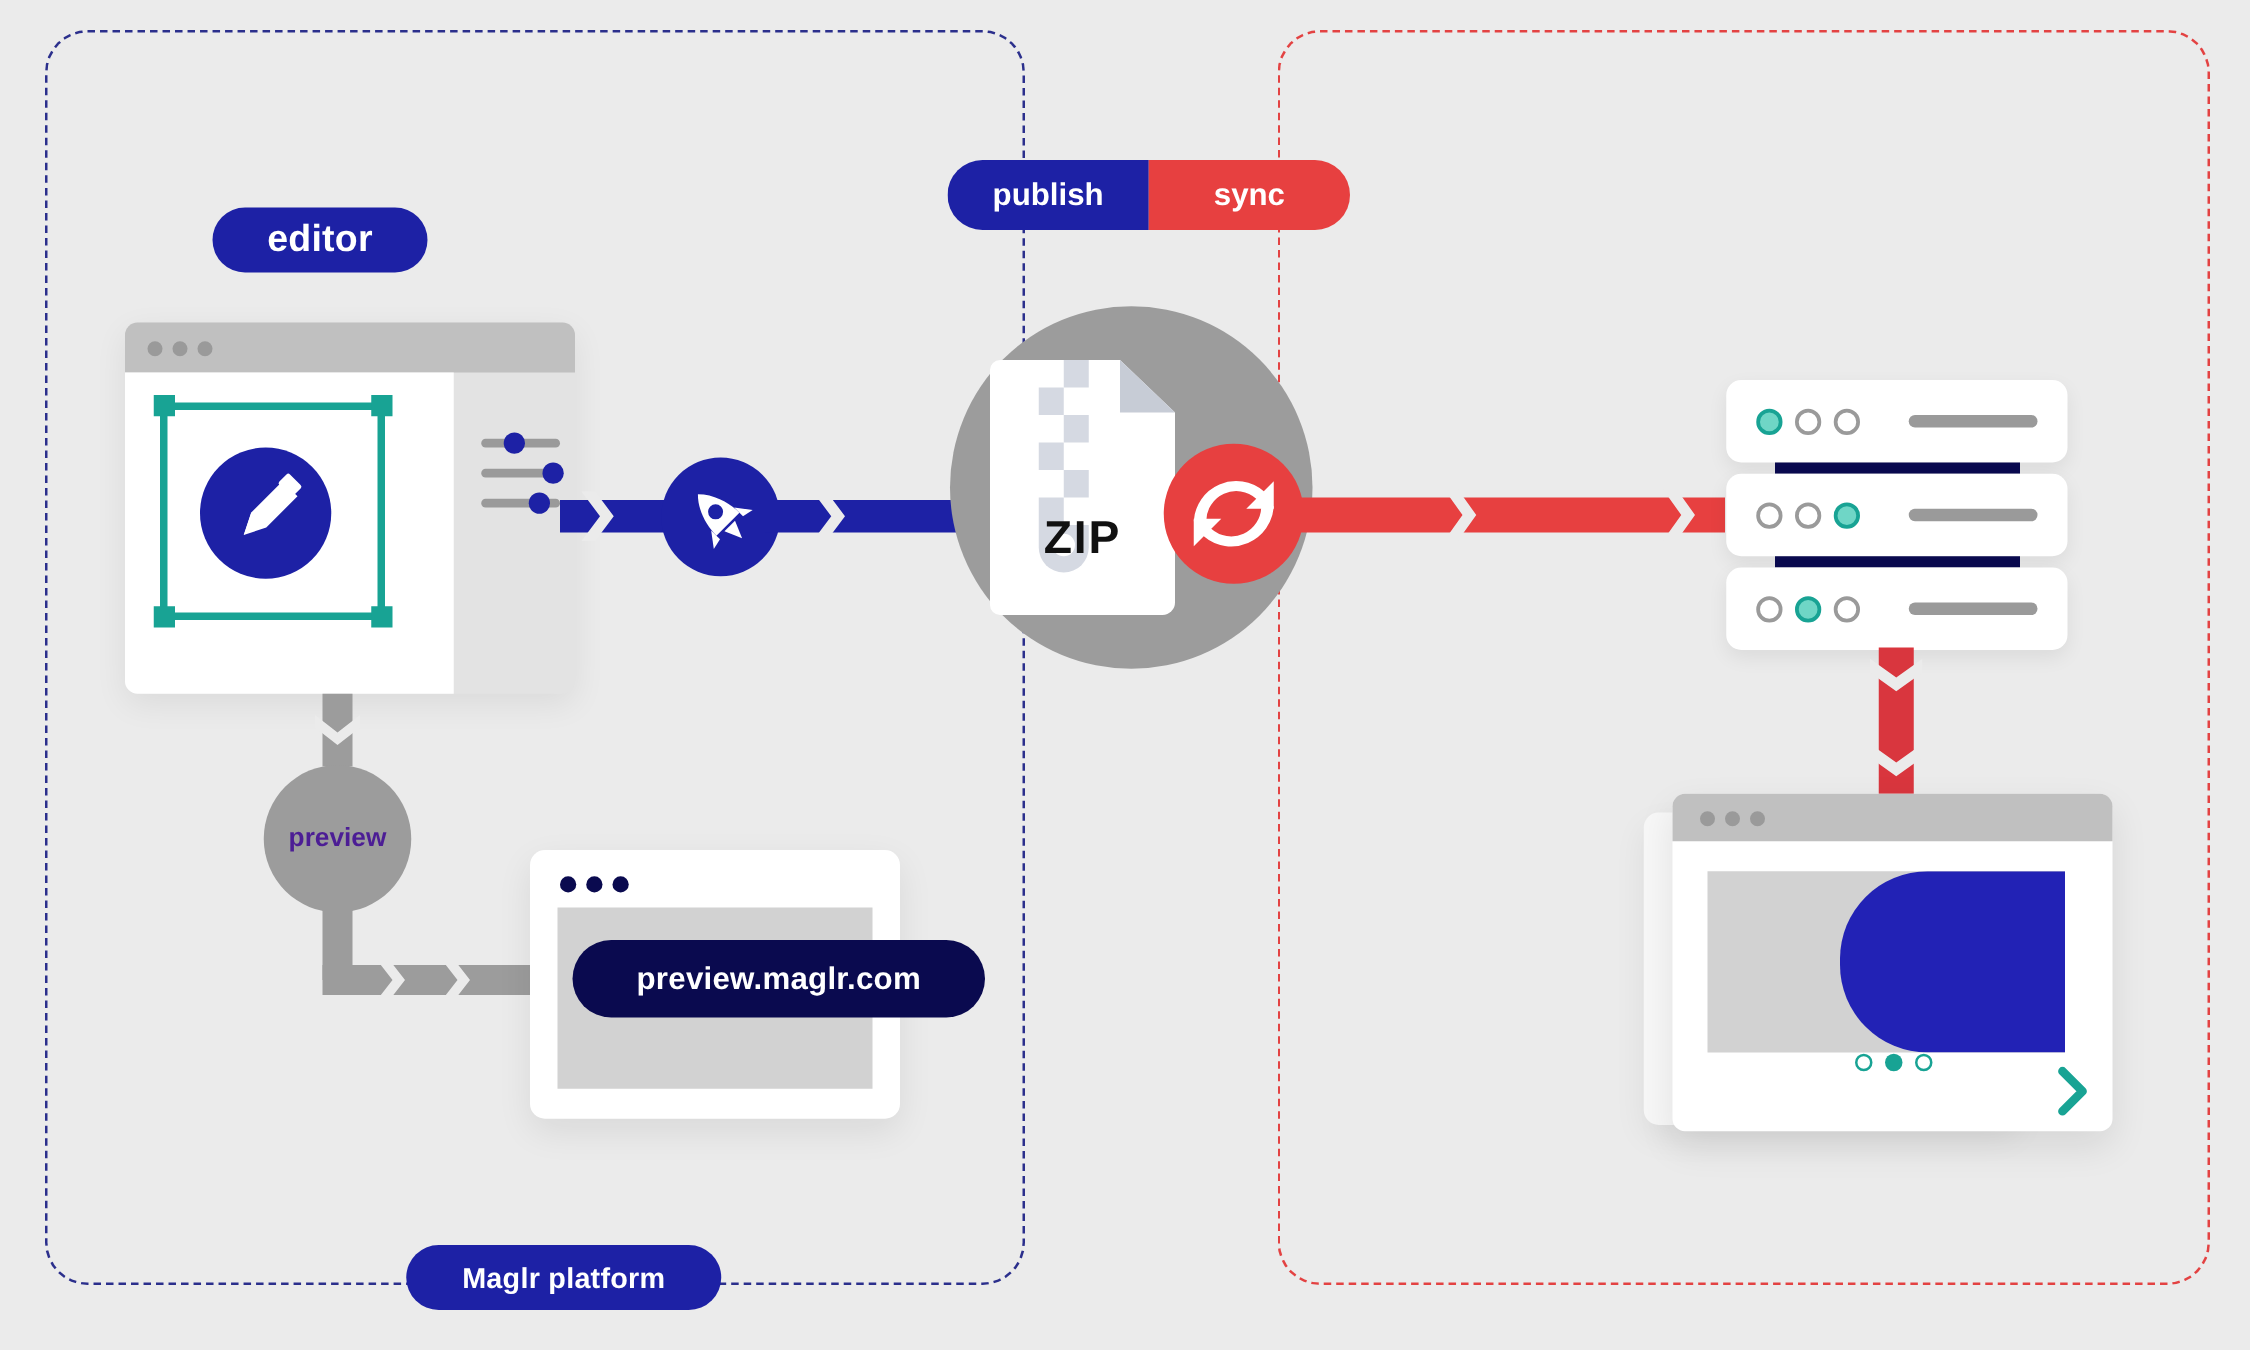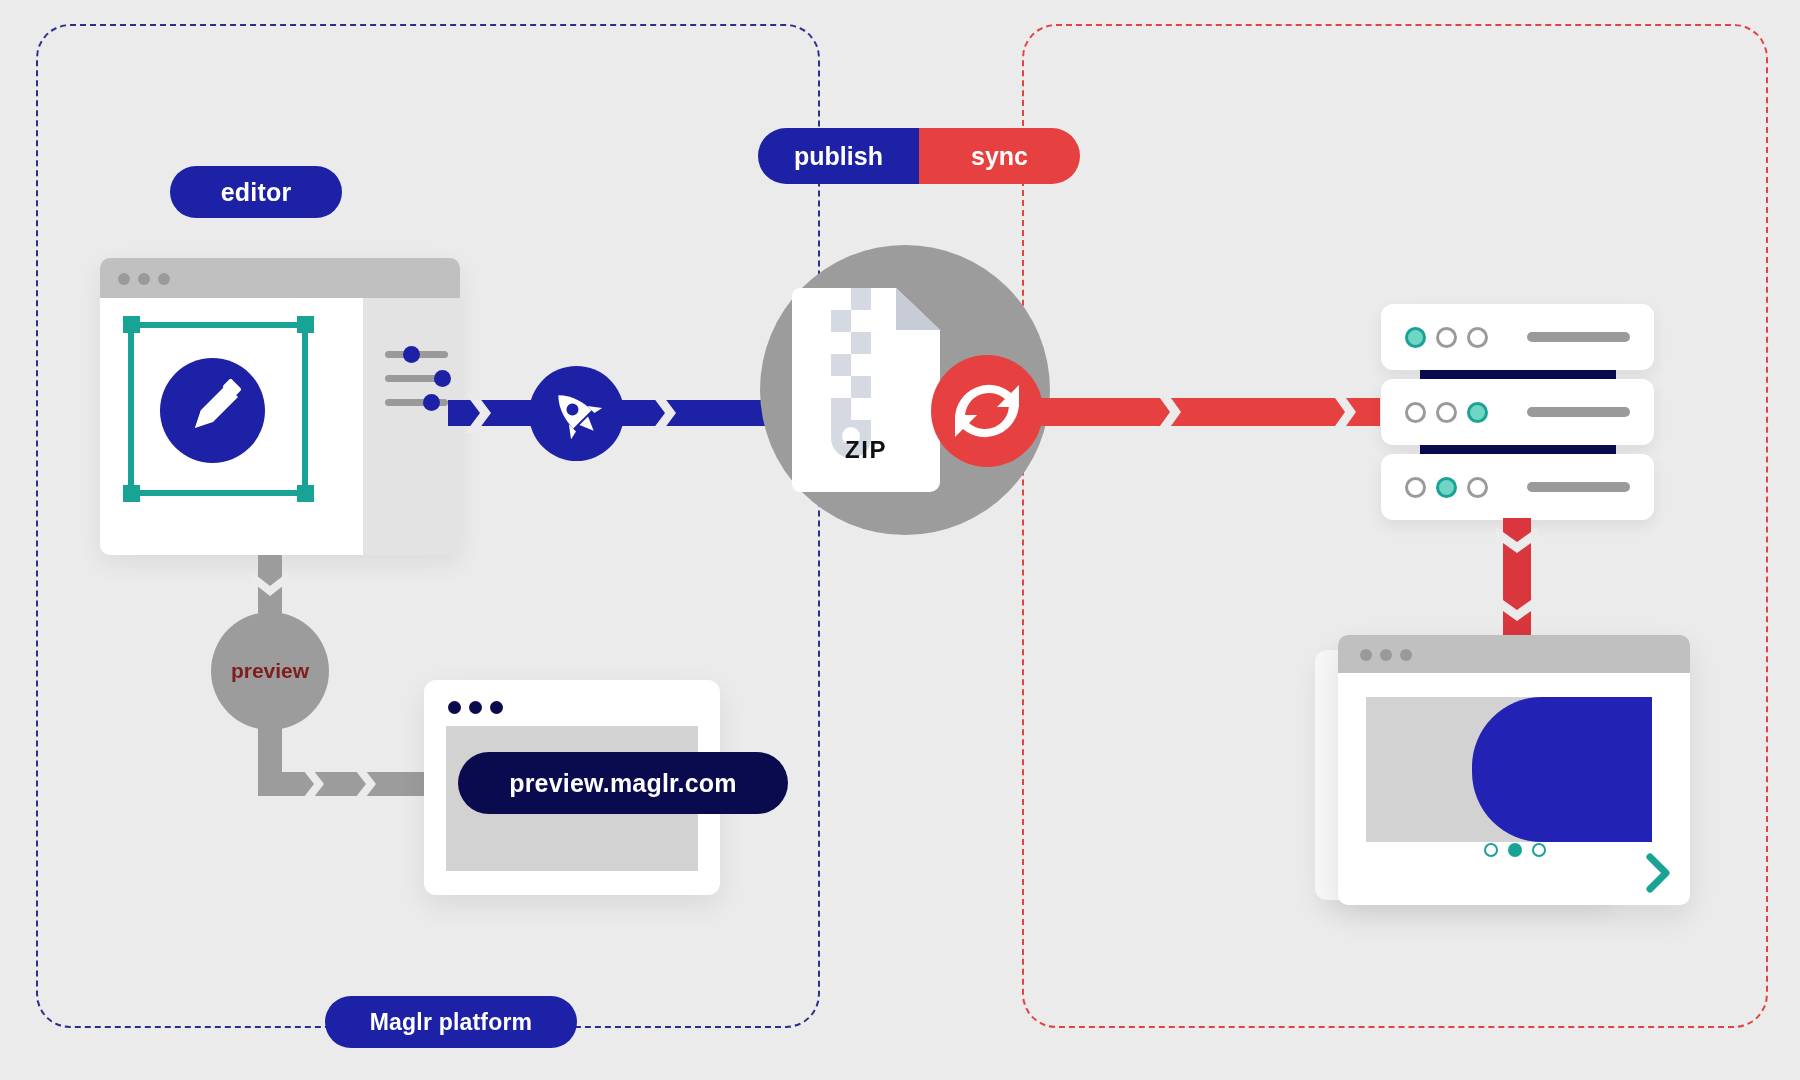--- a/index.html
+++ b/index.html
@@ -64,43 +64,43 @@
     border-radius:50%;background:#1d21a5;
   }
   .slider-row{position:absolute;height:7px;background:#9a9a9a;border-radius:4px;}
   .slider-knob{position:absolute;width:17px;height:17px;border-radius:50%;background:#1d21a5;}
 
   
   #preview-circle{
     position:absolute;left:211px;top:612px;width:118px;height:118px;
     border-radius:50%;background:#9c9c9c;
     display:flex;align-items:center;justify-content:center;
-    color:#7f1d1d;font-size:21px;font-weight:bold;
+    color:#4c1d95;font-size:21px;font-weight:bold;
   }
 
   
   #preview-window{
     position:absolute;left:424px;top:680px;width:296px;height:215px;
     background:#fff;border-radius:12px;box-shadow:0 10px 28px rgba(0,0,0,.08);
   }
   #preview-inner{
     position:absolute;left:22px;top:46px;width:252px;height:145px;background:#d2d2d2;
   }
 
   
   #zip-circle{
     position:absolute;left:760px;top:245px;width:290px;height:290px;
     border-radius:50%;background:#9c9c9c;
   }
   #zip-file{
     position:absolute;left:792px;top:288px;width:148px;height:204px;
   }
   #zip-label{
-    position:absolute;left:0;bottom:28px;width:100%;text-align:center;
-    font-size:24px;font-weight:bold;color:#111;letter-spacing:1.5px;
+    position:absolute;left:0;bottom:41px;width:100%;text-align:center;
+    font-size:37px;font-weight:bold;color:#111;letter-spacing:1.5px;
   }
   #sync-circle{
     position:absolute;left:931px;top:355px;width:112px;height:112px;
     border-radius:50%;background:#e74040;
   }
   #rocket-circle{
     position:absolute;left:529px;top:366px;width:95px;height:95px;
     border-radius:50%;background:#1d21a5;
   }
 
@@ -146,21 +146,21 @@
 <div id="stage">
 
   <div class="zone blue" style="left:36px;top:24px;width:780px;height:1000px;"></div>
   <div class="zone red" style="left:1022px;top:24px;width:742px;height:1000px;"></div>
 
   <div id="publish-sync">
     <div id="publish-half">publish</div>
     <div id="sync-half">sync</div>
   </div>
 
-  <div class="pill blue" style="left:170px;top:166px;width:172px;height:52px;font-size:25px;align-items:center;">
+  <div class="pill blue" style="left:170px;top:166px;width:172px;height:52px;font-size:30px;align-items:center;">
     <span>editor</span>
   </div>
 
 
   <div id="editor-window">
     <div id="editor-titlebar">
       <span class="dot" style="left:18px;top:15px;width:12px;height:12px;background:#9a9a9a;"></span>
       <span class="dot" style="left:38px;top:15px;width:12px;height:12px;background:#9a9a9a;"></span>
       <span class="dot" style="left:58px;top:15px;width:12px;height:12px;background:#9a9a9a;"></span>
     </div>

